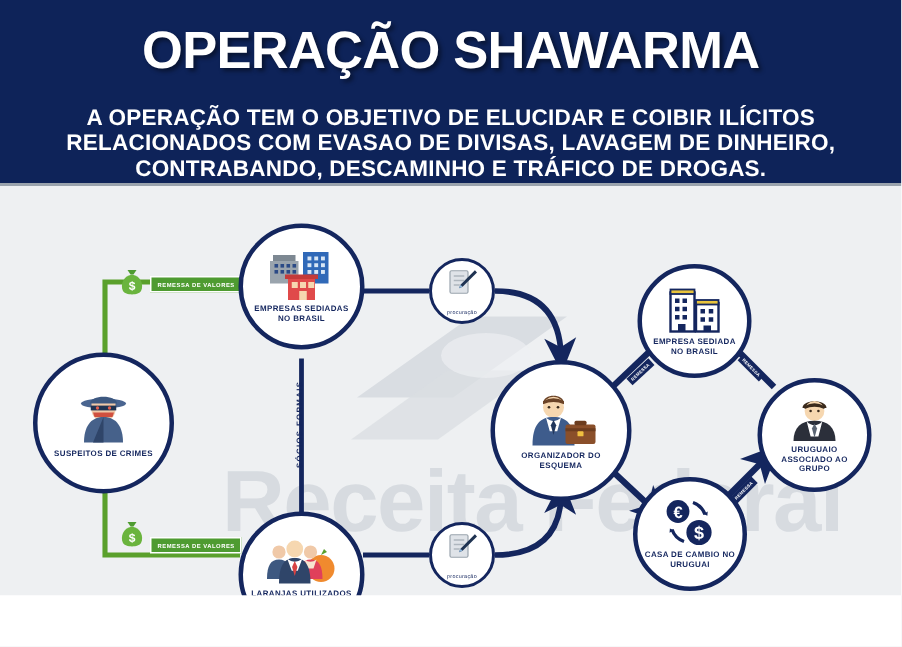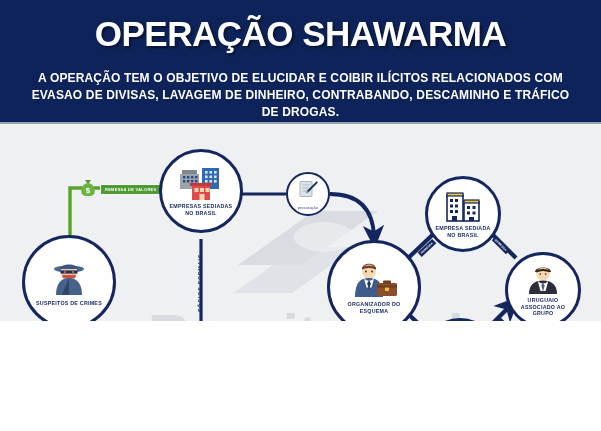--- a/index.html
+++ b/index.html
@@ -1,25 +1,25 @@
 <!DOCTYPE html>
 <html><head>
 <meta charset="utf-8">
 <style>
   html,body{margin:0;padding:0;background:#fff;}
   body{font-family:"Liberation Sans",sans-serif;}
-  #canvas{position:relative;width:601px;height:321px;overflow:hidden;background:#eef0f2;}
+  #canvas{position:relative;width:601px;height:397px;overflow:hidden;background:#eef0f2;}
 
   
   .header{position:absolute;left:0;top:0;width:601px;height:122px;background:#0e2359;}
   .title{position:absolute;left:0;top:14px;width:601px;text-align:center;
          font-size:35px;font-weight:bold;color:#ffffff;letter-spacing:-0.5px;
          text-shadow:2px 2px 3px rgba(0,0,0,.45);}
   .subtitle{position:absolute;left:30px;top:70px;width:541px;text-align:center;
-            font-size:12px;font-weight:bold;color:#ffffff;line-height:17px;letter-spacing:.15px;}
+            font-size:15px;font-weight:bold;color:#ffffff;line-height:17px;letter-spacing:.15px;}
   .header-rule{position:absolute;left:0;top:122px;width:601px;height:2px;background:#9aa3ad;}
 
   
   .wm{position:absolute;left:0;top:125px;width:601px;height:306px;overflow:hidden;
       pointer-events:none;}
   .wm-text{position:absolute;left:148px;top:176px;font-size:58px;font-weight:bold;
            color:#d7dbe0;white-space:nowrap;letter-spacing:-1px;}
   .wm-logo{position:absolute;left:228px;top:78px;width:160px;height:96px;}
 
   

